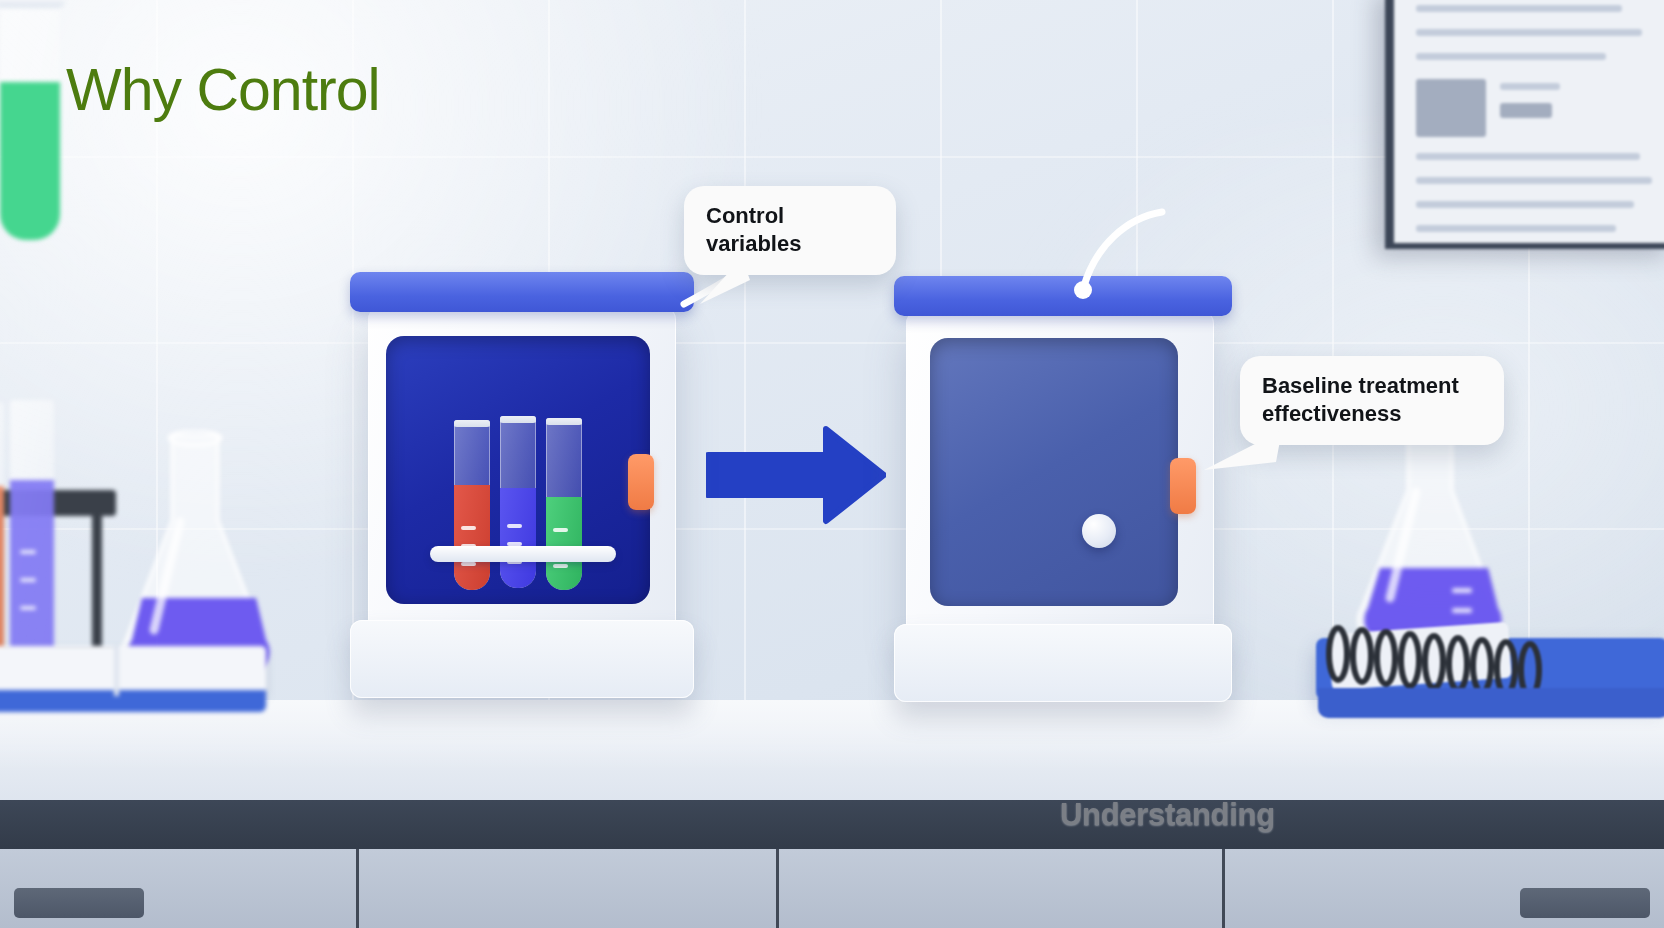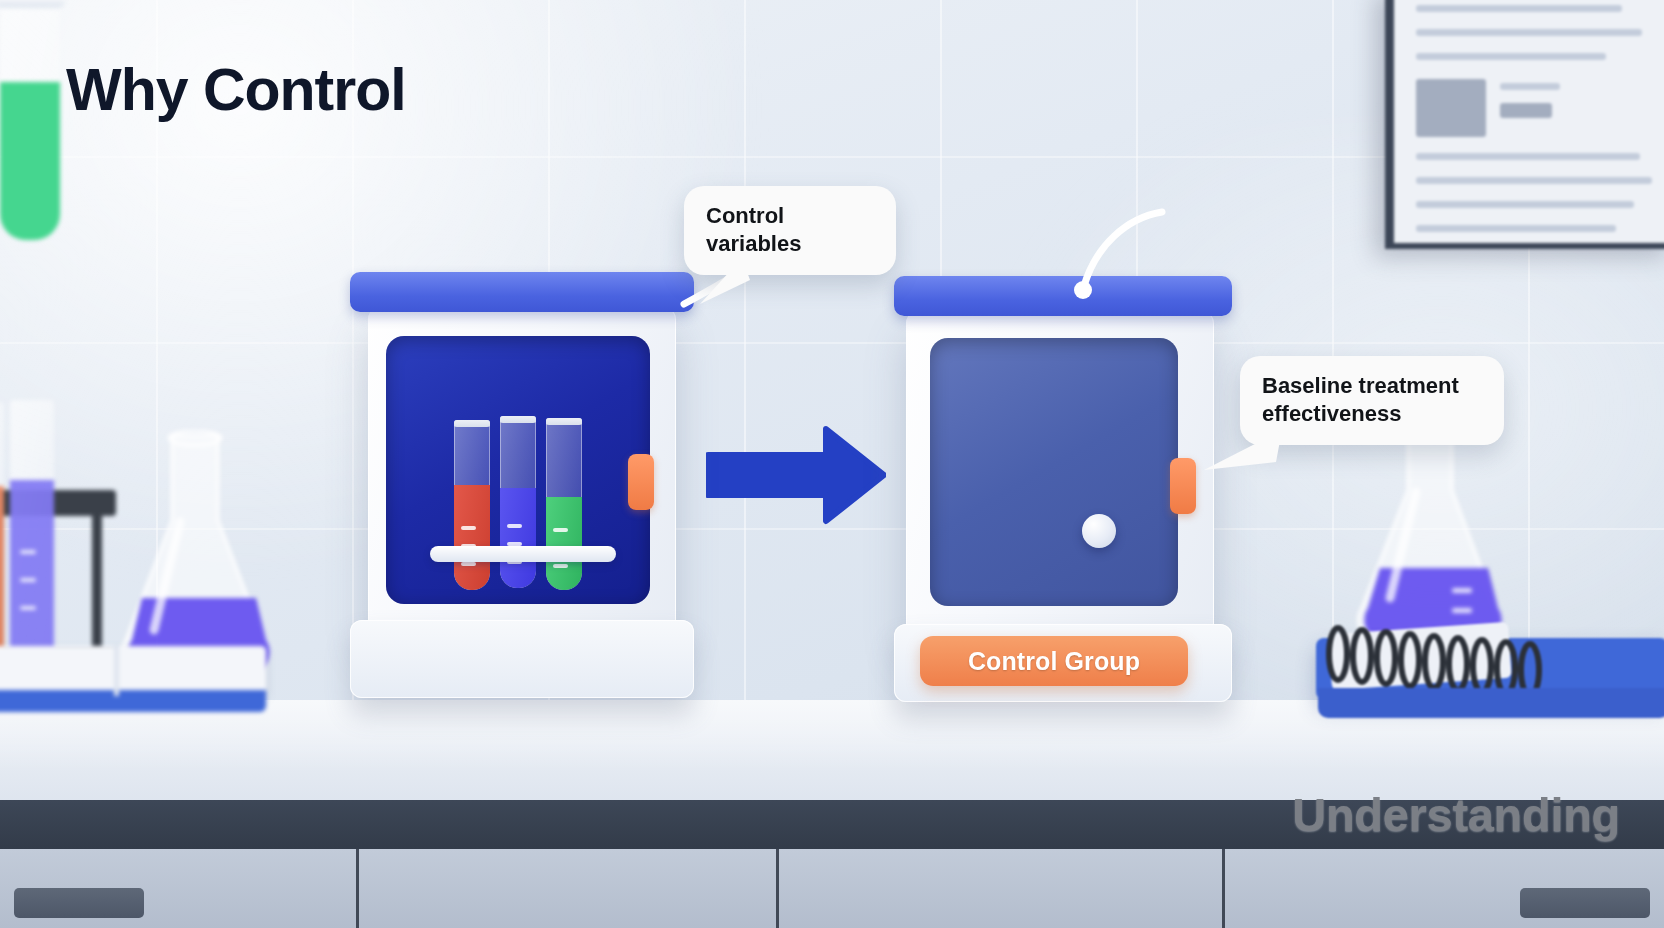--- a/index.html
+++ b/index.html
@@ -67,26 +67,26 @@
   .cab-handle{position:absolute;height:30px;border-radius:5px;background:linear-gradient(180deg,#5e6878,#4d5768);}
   .counter-reflect{
     position:absolute;left:0;top:700px;width:1664px;height:70px;
     background:linear-gradient(180deg,rgba(255,255,255,.55),rgba(255,255,255,0));
     pointer-events:none;
   }
 
   
   .title{
     position:absolute;left:66px;top:52px;width:640px;
-    color:#0f172a;font-weight:bold;font-size:59px;line-height:77px;
+    color:#4d7c0f;font-weight:normal;font-size:59px;line-height:77px;
     letter-spacing:-1px;
   }
   .footer-cap{
-    position:absolute;right:44px;bottom:86px;width:560px;text-align:right;
-    color:#7b7f86;font-weight:bold;font-size:47px;line-height:54px;
+    position:absolute;right:44px;bottom:86px;width:560px;text-align:left;
+    color:#7b7f86;font-weight:bold;font-size:31px;line-height:54px;
     letter-spacing:-.3px;
     text-shadow:0 1px 2px rgba(255,255,255,.4);
   }
 
   
   .machine{position:absolute;}
   .m-cap{
     position:absolute;left:0;top:0;height:40px;border-radius:10px;
     background:linear-gradient(180deg,#6e85ef 0%,#4a63e0 60%,#3f57d6 100%);
     box-shadow:0 5px 12px rgba(40,60,150,.28);
@@ -311,23 +311,20 @@
 
   <div class="machine" style="left:888px;top:276px;width:350px;height:432px">
     <div class="m-body" style="left:18px;top:34px;width:308px;height:330px"></div>
     <div class="m-cap" style="left:6px;top:0px;width:338px;"></div>
     <div class="m-screen control" style="left:42px;top:62px;width:248px;height:268px">
       <div class="sphere" style="left:152px;top:176px"></div>
       <div class="dish" style="left:52px;top:292px;width:146px;height:26px"></div>
     </div>
     <div class="m-btn" style="left:282px;top:182px"></div>
     <div class="m-base" style="left:6px;top:348px;width:338px;height:78px"></div>
-    <div class="m-label orange" style="left:32px;top:360px;width:268px;height:50px">
-      <span>Control Group</span>
-    </div>
   </div>
 
   <svg style="position:absolute;left:660px;top:252px" width="120" height="60">
     <path d="M112 6 C 84 16, 58 34, 24 52" stroke="#ffffff" stroke-width="7" fill="none" stroke-linecap="round"></path>
   </svg>
   <div class="callout" style="left:684px;top:186px;width:168px">
     <div>Control</div>
     <div>variables</div>
   </div>
   <svg style="position:absolute;left:694px;top:256px" width="70" height="52">

